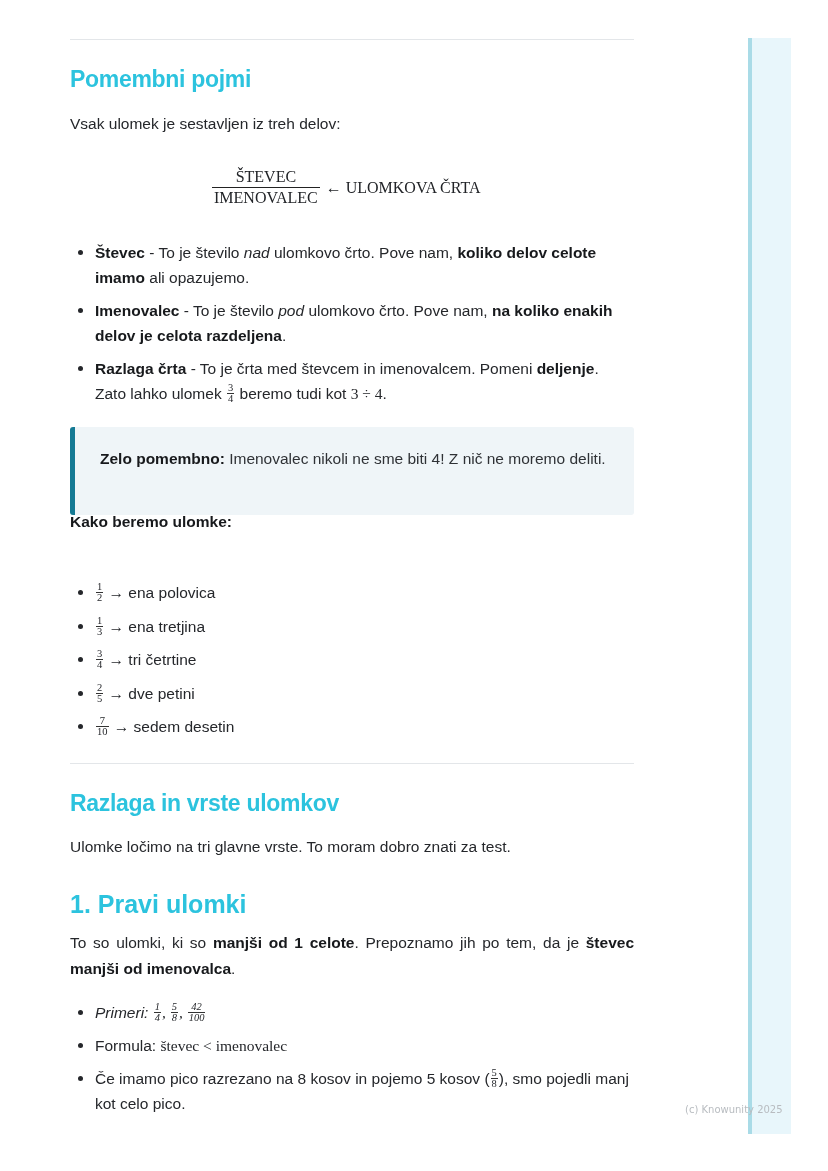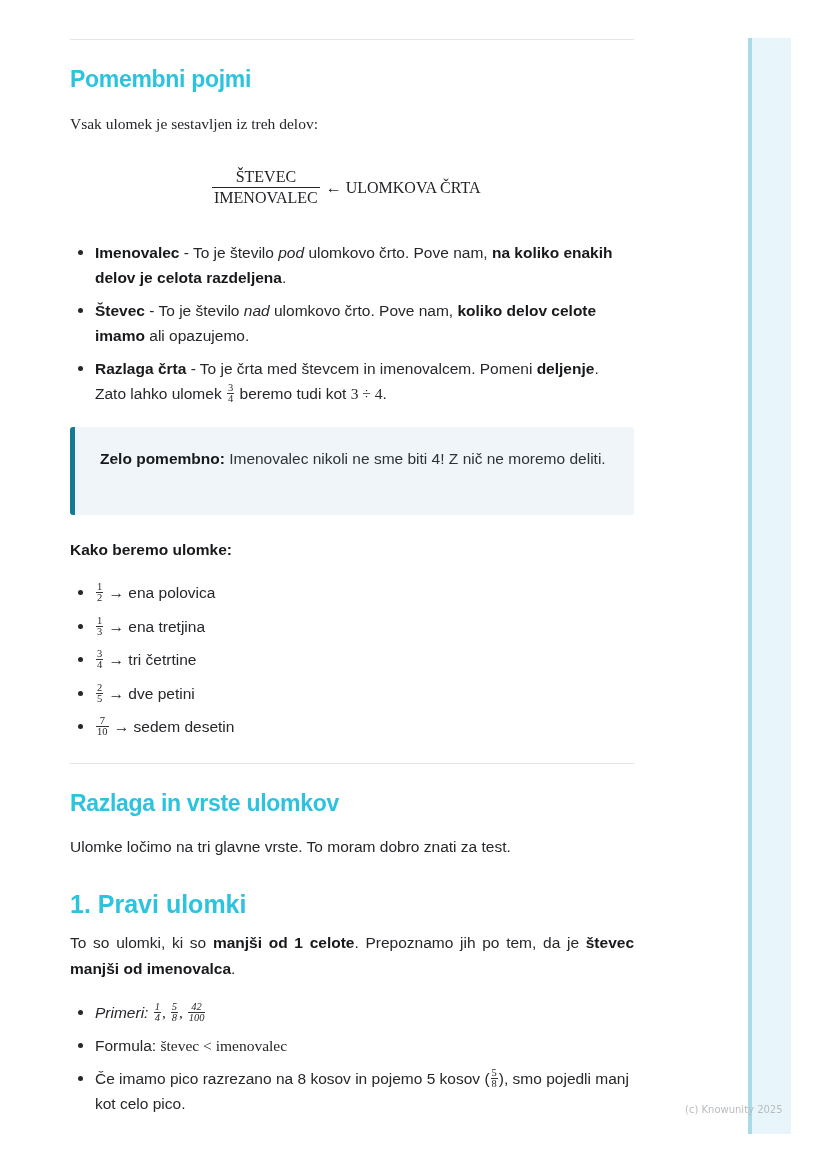--- a/index.html
+++ b/index.html
@@ -37,44 +37,44 @@
     .side-panel { position: absolute; left: 748px; top: 38px; width: 43px; height: 1096px; background: #e8f6fb; border-left: 4px solid #a9dbe7; }
     .footer-mark { position: absolute; left: 685px; top: 1104px; font-size: 10px; color: #b8bcc0; font-family: "DejaVu Sans", sans-serif; }
   </style>
 </head>
 <body>
 
 <div class="rule rule-top"></div>
 
 <h2 style="top:66px;">Pomembni pojmi</h2>
 
-<p class="body" style="top:111px;font-family:Liberation Serif, serif;">Vsak ulomek je sestavljen iz treh delov:</p>
+<p class="body" style="top:111px;">Vsak ulomek je sestavljen iz treh delov:</p>
 
 <div class="big-frac math">
   <span class="frac">
     <span class="num">ŠTEVEC</span>
     <span class="den">IMENOVALEC</span>
   </span>
   <span class="arrow-label">← ULOMKOVA ČRTA</span>
 </div>
 
 <ul class="list" style="top:240px;">
+  <li style="margin-bottom:8px;"><b>Števec</b><span> - To je število </span><i>nad</i><span> ulomkovo črto. Pove nam, </span><b>koliko delov celote imamo</b><span> ali opazujemo.</span></li>
   <li style="margin-bottom:8px;"><b>Imenovalec</b><span> - To je število </span><i>pod</i><span> ulomkovo črto. Pove nam, </span><b>na koliko enakih delov je celota razdeljena</b><span>.</span></li>
-  <li style="margin-bottom:8px;"><b>Števec</b><span> - To je število </span><i>nad</i><span> ulomkovo črto. Pove nam, </span><b>koliko delov celote imamo</b><span> ali opazujemo.</span></li>
   <li><b>Razlaga črta</b><span> - To je črta med števcem in imenovalcem. Pomeni </span><b>deljenje</b><span>.</span><br><span>Zato lahko ulomek </span><span class="sfrac">
         <span class="n">3</span>
         <span class="d">4</span>
       </span><span> beremo tudi kot </span><span class="math">3 ÷ 4</span><span>.</span></li>
 </ul>
 
 <div class="callout">
   <b>Zelo pomembno:</b><span> Imenovalec nikoli ne sme biti 4! Z nič ne moremo deliti.</span>
 </div>
 
-<p class="body" style="top:537px; font-weight:bold; color:#17191c;">Kako beremo ulomke:</p>
+<p class="body" style="top:509px; font-weight:bold; color:#17191c;">Kako beremo ulomke:</p>
 
 <ul class="list" style="top:580px;">
   <li style="margin-bottom:8.5px;"><span class="sfrac">
         <span class="n">1</span>
         <span class="d">2</span>
       </span> <span>→ ena polovica</span></li>
   <li style="margin-bottom:8.5px;"><span class="sfrac">
         <span class="n">1</span>
         <span class="d">3</span>
       </span> <span>→ ena tretjina</span></li>

